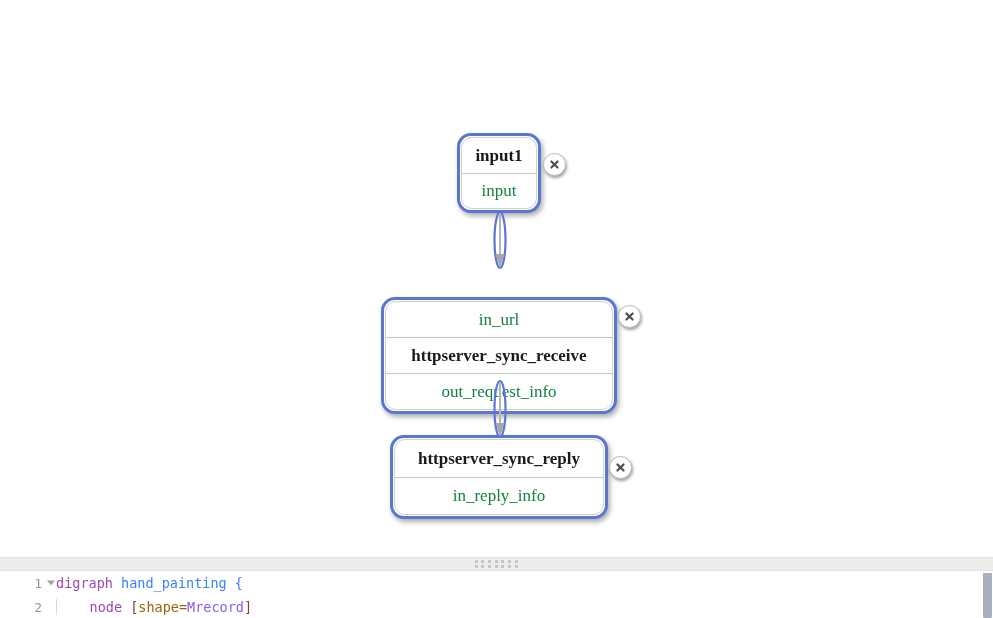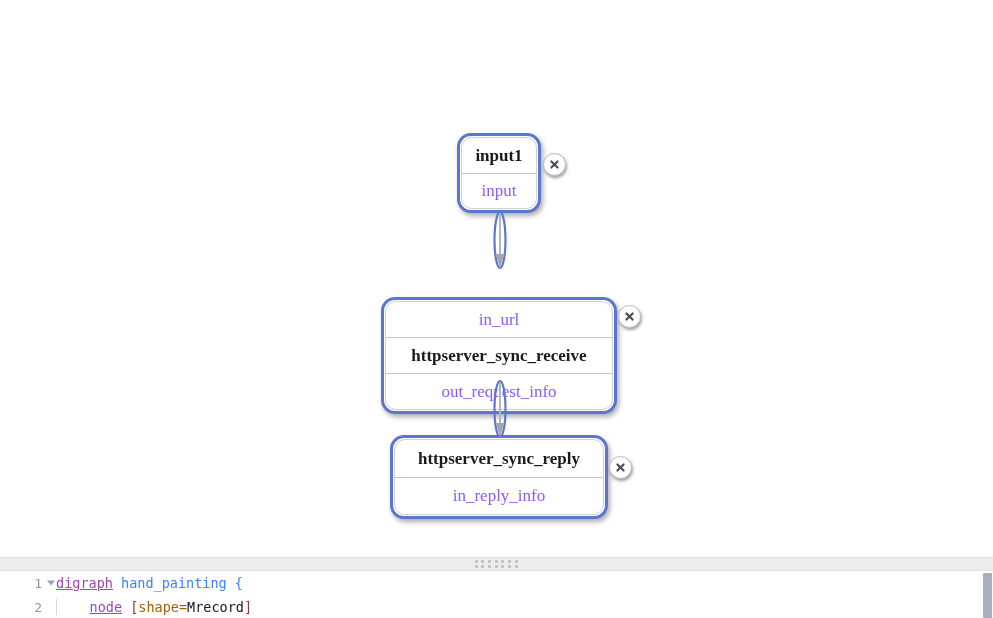--- a/index.html
+++ b/index.html
@@ -54,21 +54,21 @@
   }
   .node-row {
     flex: 1 1 0;
     display: flex;
     align-items: center;
     justify-content: center;
     font-family: "Liberation Serif", "DejaVu Serif", serif;
     font-size: 17px;
     line-height: 1;
     white-space: nowrap;
-    color: #8b5cf6;
+    color: #15803d;
     border-bottom: 1px solid #c4c4cc;
     padding: 0 10px;
   }
   .node-row:last-child { border-bottom: none; }
   .node-row.primary {
     color: #1a1a1a;
     font-weight: bold;
   }
 
   
@@ -178,25 +178,25 @@
     white-space: pre;
     color: #383a42;
   }
   .indent-guide {
     display: inline-block;
     border-left: 1px solid #d7d7dc;
     height: 16px;
     vertical-align: -3px;
     margin-right: 0;
   }
-  .tok-kw  { color: #9c49b0; text-decoration: underline; }
+  .tok-kw  { color: #9c49b0; }
   .tok-plain { color: #3b82f6; }
   .tok-brk { color: #8a3b3b; }
   .tok-attr { color: #a16207; }
-  .tok-val { color: #0f172a; }
+  .tok-val { color: #8b5cf6; }
 
   #editor-scrollbar {
     position: absolute;
     right: 0;
     top: 571px;
     width: 11px;
     height: 47px;
     background: transparent;
     z-index: 20;
   }

